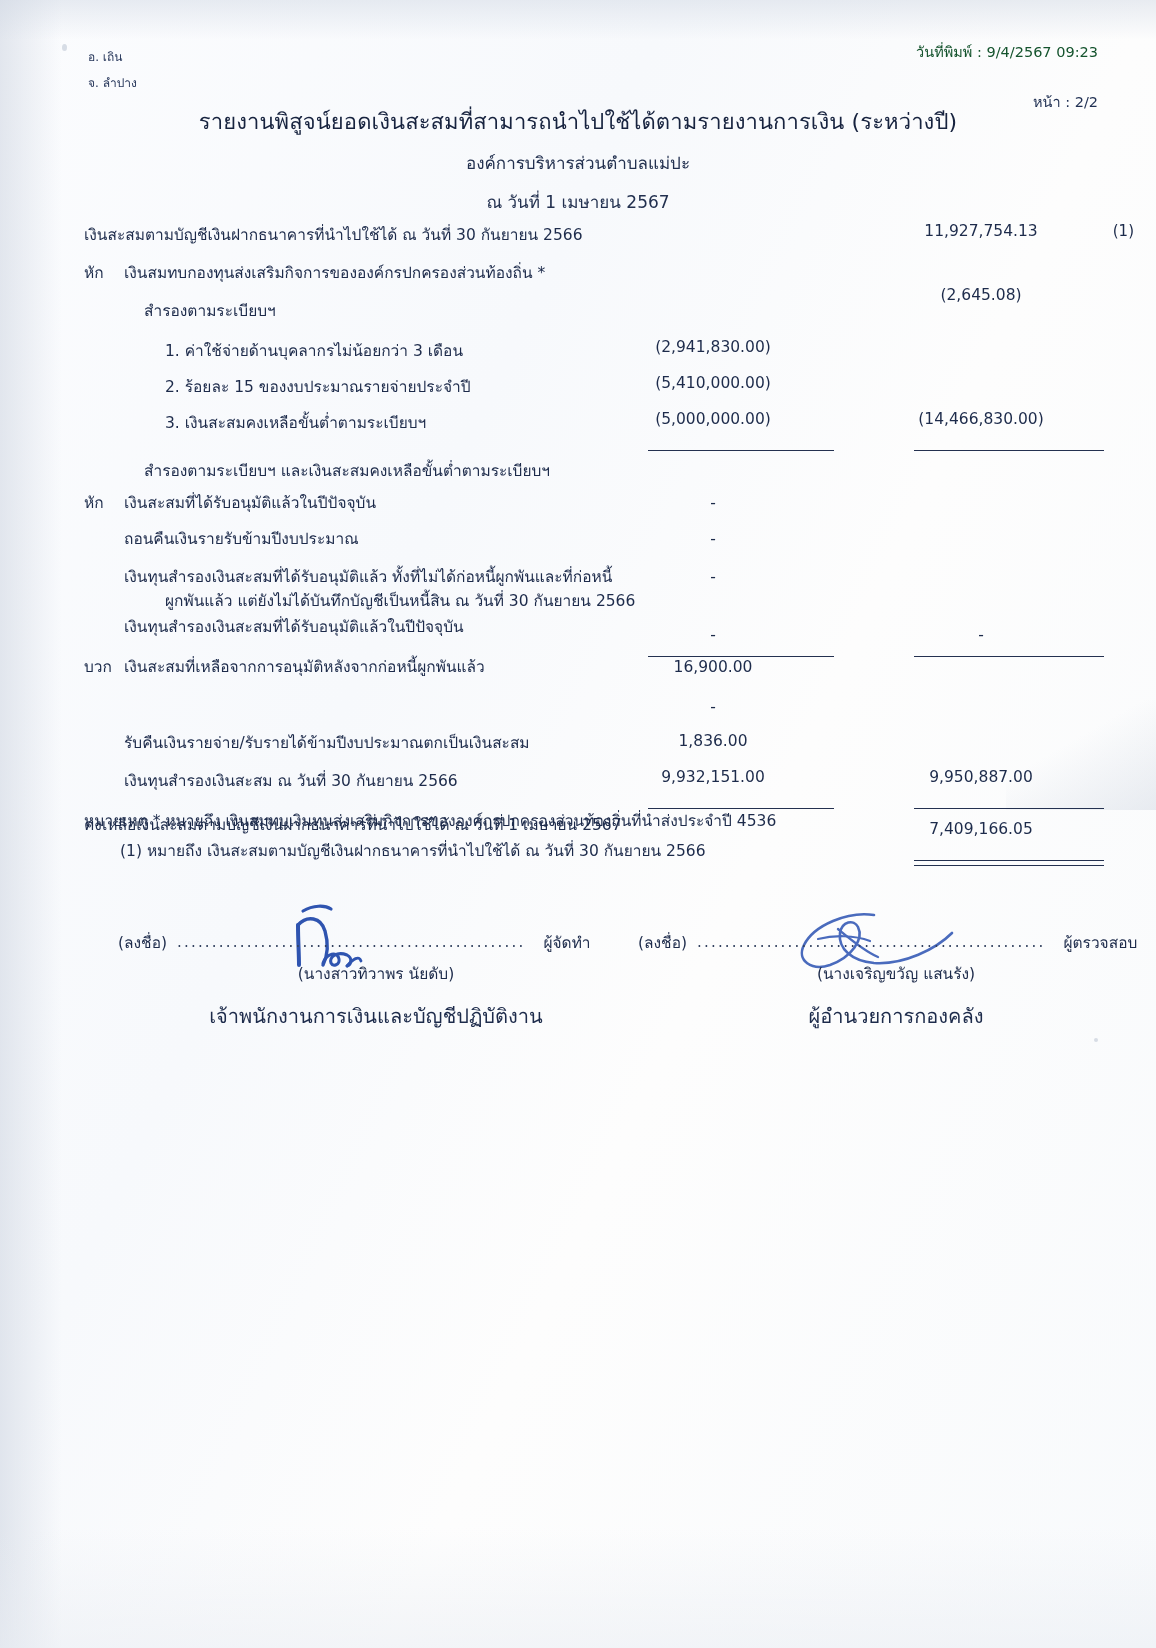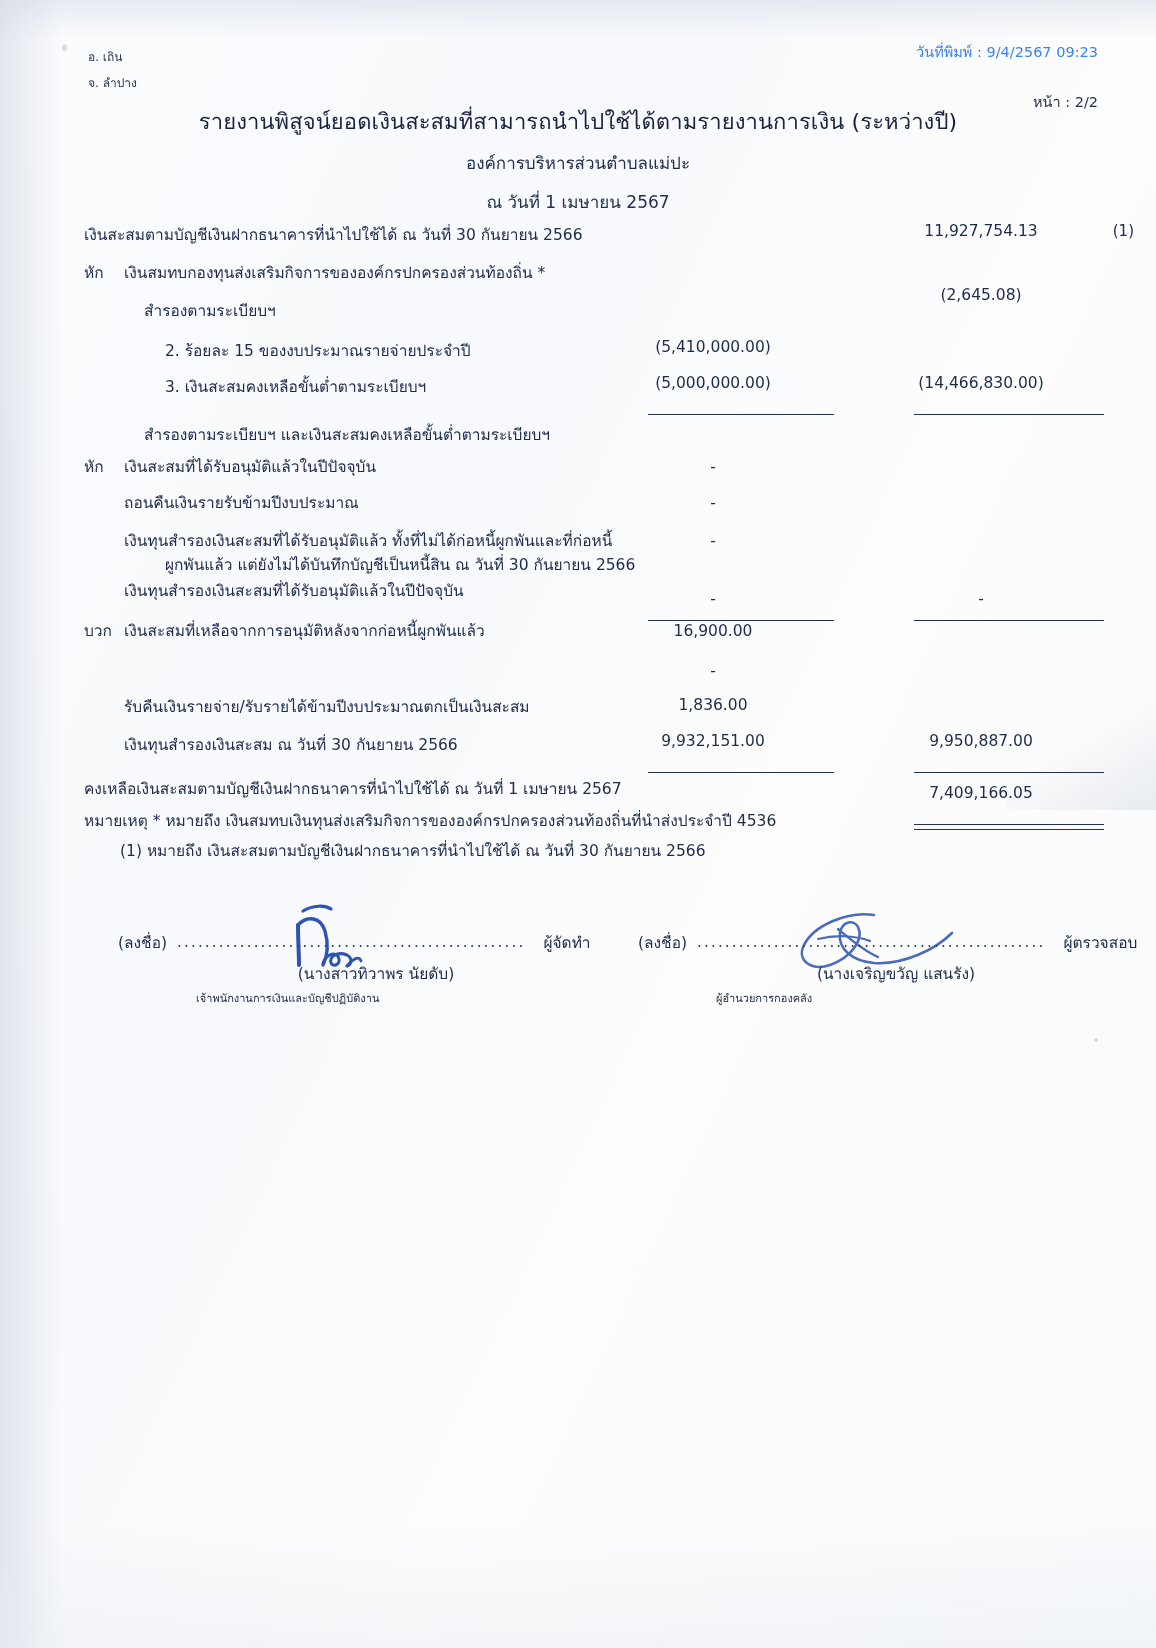--- a/index.html
+++ b/index.html
@@ -67,21 +67,21 @@
     top: 44px;
     font-size: 12px;
     line-height: 26px;
     color: #26365a;
   }
   .print-meta {
     position: absolute;
     right: 58px;
     top: 40px;
     font-size: 14.5px;
-    color: #3b82f6;
+    color: #14532d;
     text-align: right;
     white-space: nowrap;
   }
   .page-meta {
     position: absolute;
     right: 58px;
     top: 90px;
     font-size: 14.5px;
     color: #1f2f52;
     text-align: right;
@@ -209,23 +209,24 @@
     line-height: 15px;
   }
   .sig-role { margin-left: 8px; }
   .sig-name {
     text-align: center;
     margin-top: 6px;
     width: 360px;
     font-size: 15.5px;
   }
   .sig-title {
+    text-align: center;
     width: 360px;
-    margin-top: 3px;
-    font-size: 11px;
+    margin-top: 14px;
+    font-size: 20px;
   }
   .sig-name.offset { margin-left: 78px; }
   .sig-title.offset { margin-left: 78px; }
 
   .signature-ink {
     position: absolute;
     pointer-events: none;
   }
   .ink1 { left: 265px; top: 893px; }
   .ink2 { left: 778px; top: 905px; }
@@ -269,20 +270,24 @@
     <div class="row" style="height:38px">
       <div class="prefix">หัก</div>
       <div class="label l1">เงินสมทบกองทุนส่งเสริมกิจการขององค์กรปกครองส่วนท้องถิ่น *</div>
       <div class="amount col2" style="top:26px">(2,645.08)</div>
     </div>
 
     <div class="row" style="height:40px">
       <div class="label l2">สำรองตามระเบียบฯ</div>
     </div>
 
+    <div class="row">
+      <div class="label l3">1. ค่าใช้จ่ายด้านบุคลากรไม่น้อยกว่า 3 เดือน</div>
+      <div class="amount col1">(2,941,830.00)</div>
+    </div>
 
     <div class="row">
       <div class="label l3">2. ร้อยละ 15 ของงบประมาณรายจ่ายประจำปี</div>
       <div class="amount col1">(5,410,000.00)</div>
     </div>
 
     <div class="row">
       <div class="label l3">3. เงินสะสมคงเหลือขั้นต่ำตามระเบียบฯ</div>
       <div class="amount col1">(5,000,000.00)</div>
       <div class="amount col2">(14,466,830.00)</div>

